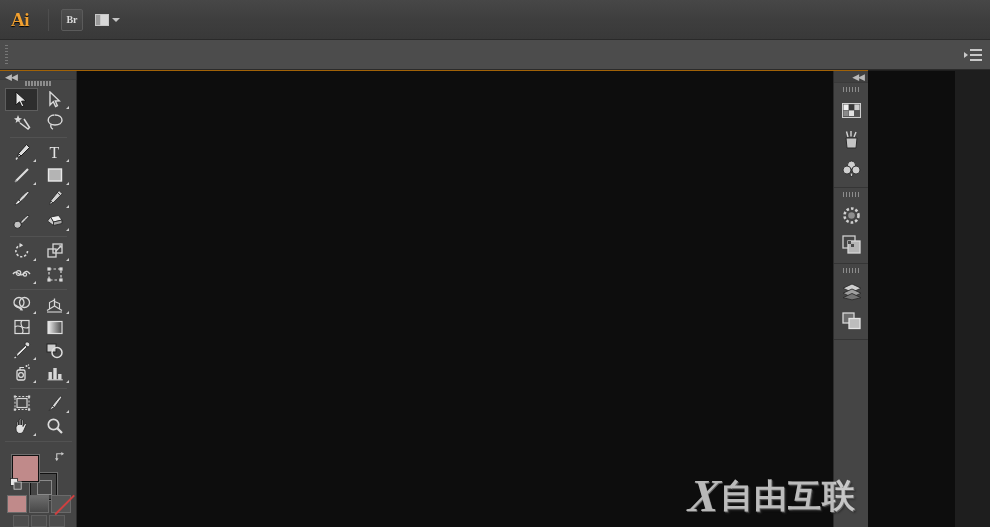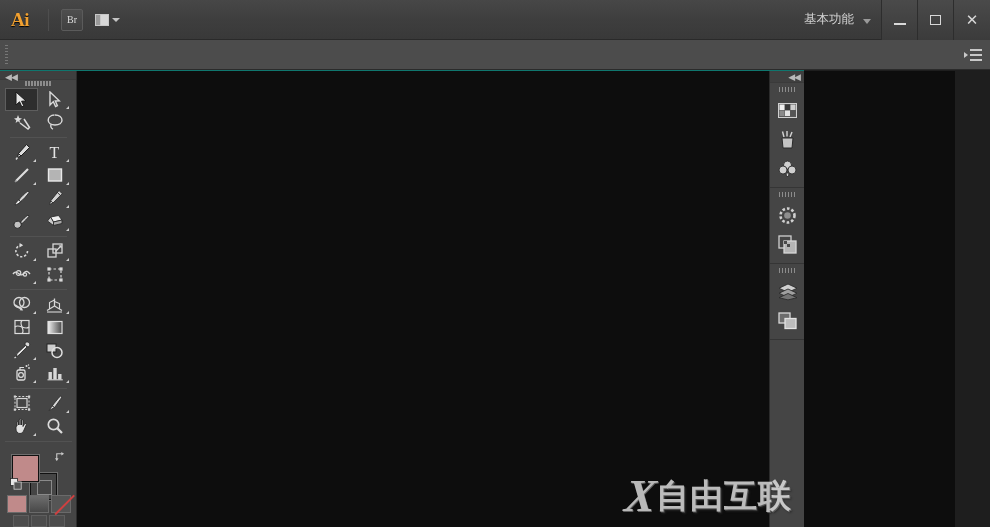--- a/index.html
+++ b/index.html
@@ -3,21 +3,21 @@
 <meta charset="utf-8">
 <style>
   * { box-sizing: border-box; margin: 0; padding: 0; }
   html, body {
     width: 990px; height: 527px;
     overflow: hidden;
     background: #1e1e1e;
     font-family: "Liberation Sans", "DejaVu Sans", sans-serif;
     -webkit-font-smoothing: antialiased;
   }
-  #app { position: relative; width: 804px; height: 527px; background: #0f766e; }
+  #app { position: relative; width: 868px; height: 527px; background: #a16207; }
 
   
   .menubar {
     position: absolute; left:0; top:0; width:990px; height:40px;
     background: linear-gradient(#474747, #3e3e3e 50%, #393939);
     border-bottom: 1px solid #2a2a2a;
     display: flex; align-items: center;
   }
   .ai-logo {
     width: 40px; height: 40px; display:flex; align-items:center; justify-content:center;
@@ -33,21 +33,21 @@
   }
   .menu-sep { width:1px; height:22px; background:#2d2d2d; margin:0 8px;
               border-right:1px solid #4e4e4e; }
   .mb-btn {
     width: 22px; height: 22px; margin: 0 4px;
     border: 1px solid #5b5b5b; border-radius: 2px;
     background: linear-gradient(#4e4e4e,#404040);
     display:flex; align-items:center; justify-content:center;
     position: relative;
   }
-  .br-txt { font-size: 10px; font-weight: normal; color:#dcdcdc;
+  .br-txt { font-size: 10px; font-weight: bold; color:#dcdcdc;
             font-family: "Liberation Serif", serif; }
   .arrange-ico { width:14px; height:12px; border:1px solid #c8c8c8; display:flex; }
   .arrange-ico i { display:block; height:100%; }
   .arrange-ico i:nth-child(1){ width:5px; background:#9a9a9a; border-right:1px solid #c8c8c8;}
   .arrange-ico i:nth-child(2){ flex:1; background:#d8d8d8;}
   .caret-sm {
     width:0;height:0;border-left:4px solid transparent;border-right:4px solid transparent;
     border-top:4px solid #c4c4c4; margin-left:3px;
   }
   .mb-right { margin-left:auto; display:flex; align-items:center; height:40px; }
@@ -195,37 +195,20 @@
     </div>
 
     <div style="display:flex;align-items:center;margin-left:8px;">
       <span class="arrange-ico">
           <i></i>
           <i></i>
         </span>
       <span class="caret-sm"></span>
     </div>
 
-    <div class="mb-right">
-      <div style="display:flex;align-items:center;">
-        <span class="ws-label">基本功能</span>
-        <span class="ws-caret"></span>
-      </div>
-      <div class="wincontrols">
-        <div class="wc">
-          <span class="wc-min"></span>
-        </div>
-        <div class="wc">
-          <span class="wc-max"></span>
-        </div>
-        <div class="wc">
-          <span class="wc-close">✕</span>
-        </div>
-      </div>
-    </div>
   </div>
 
   <div class="controlbar">
     <div class="cb-grip">
       <span></span>
         <span></span>
         <span></span>
         <span></span>
         <span></span>
         <span></span>

